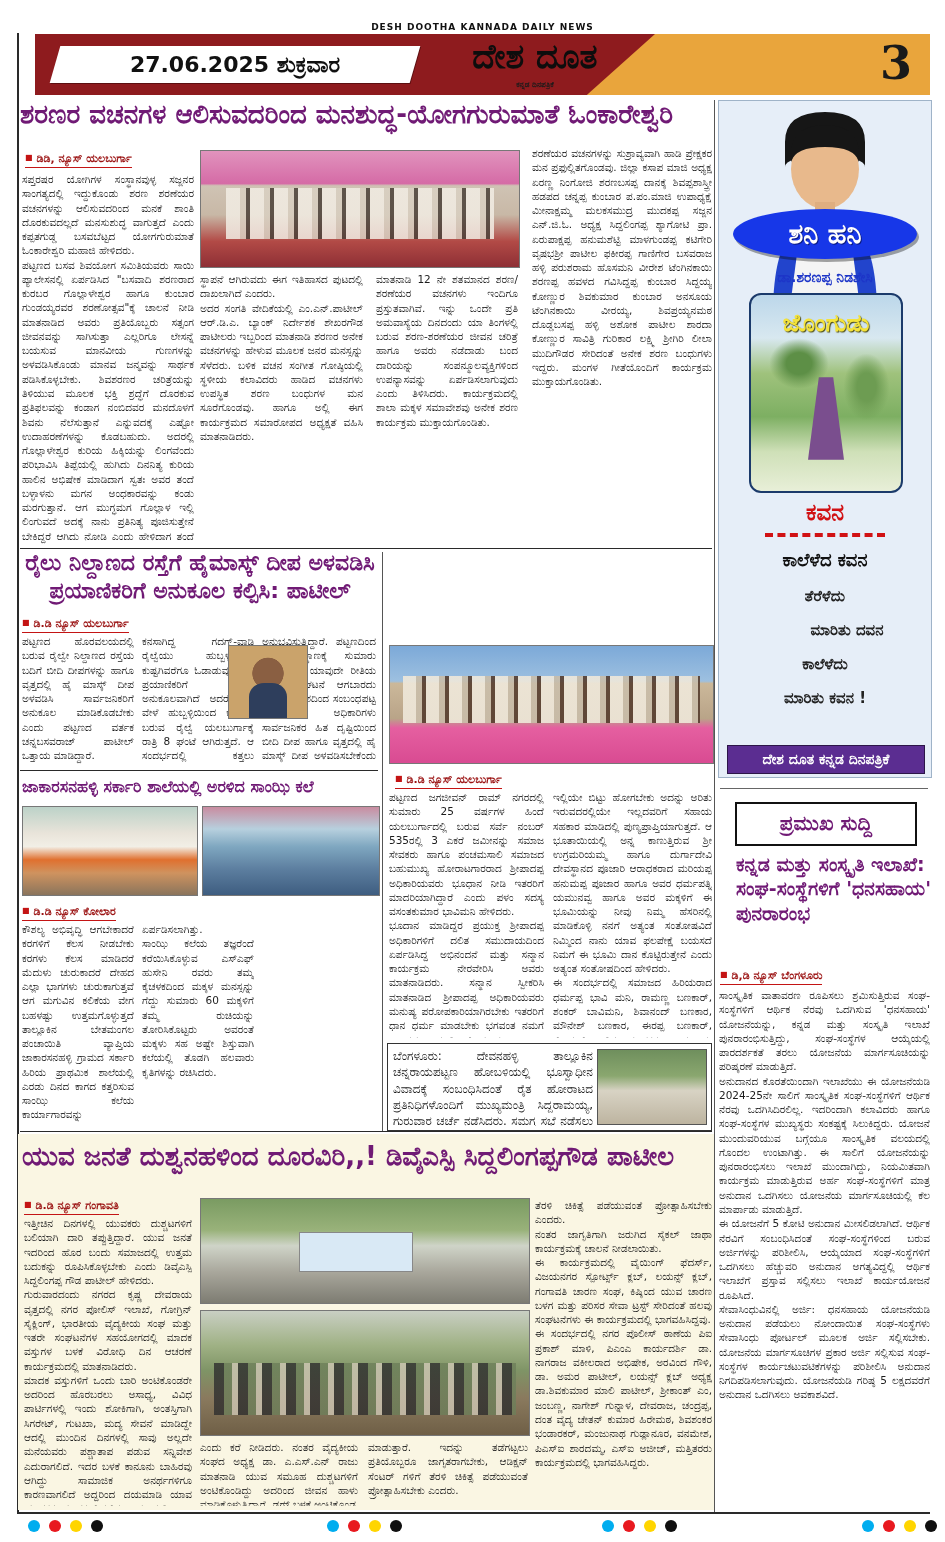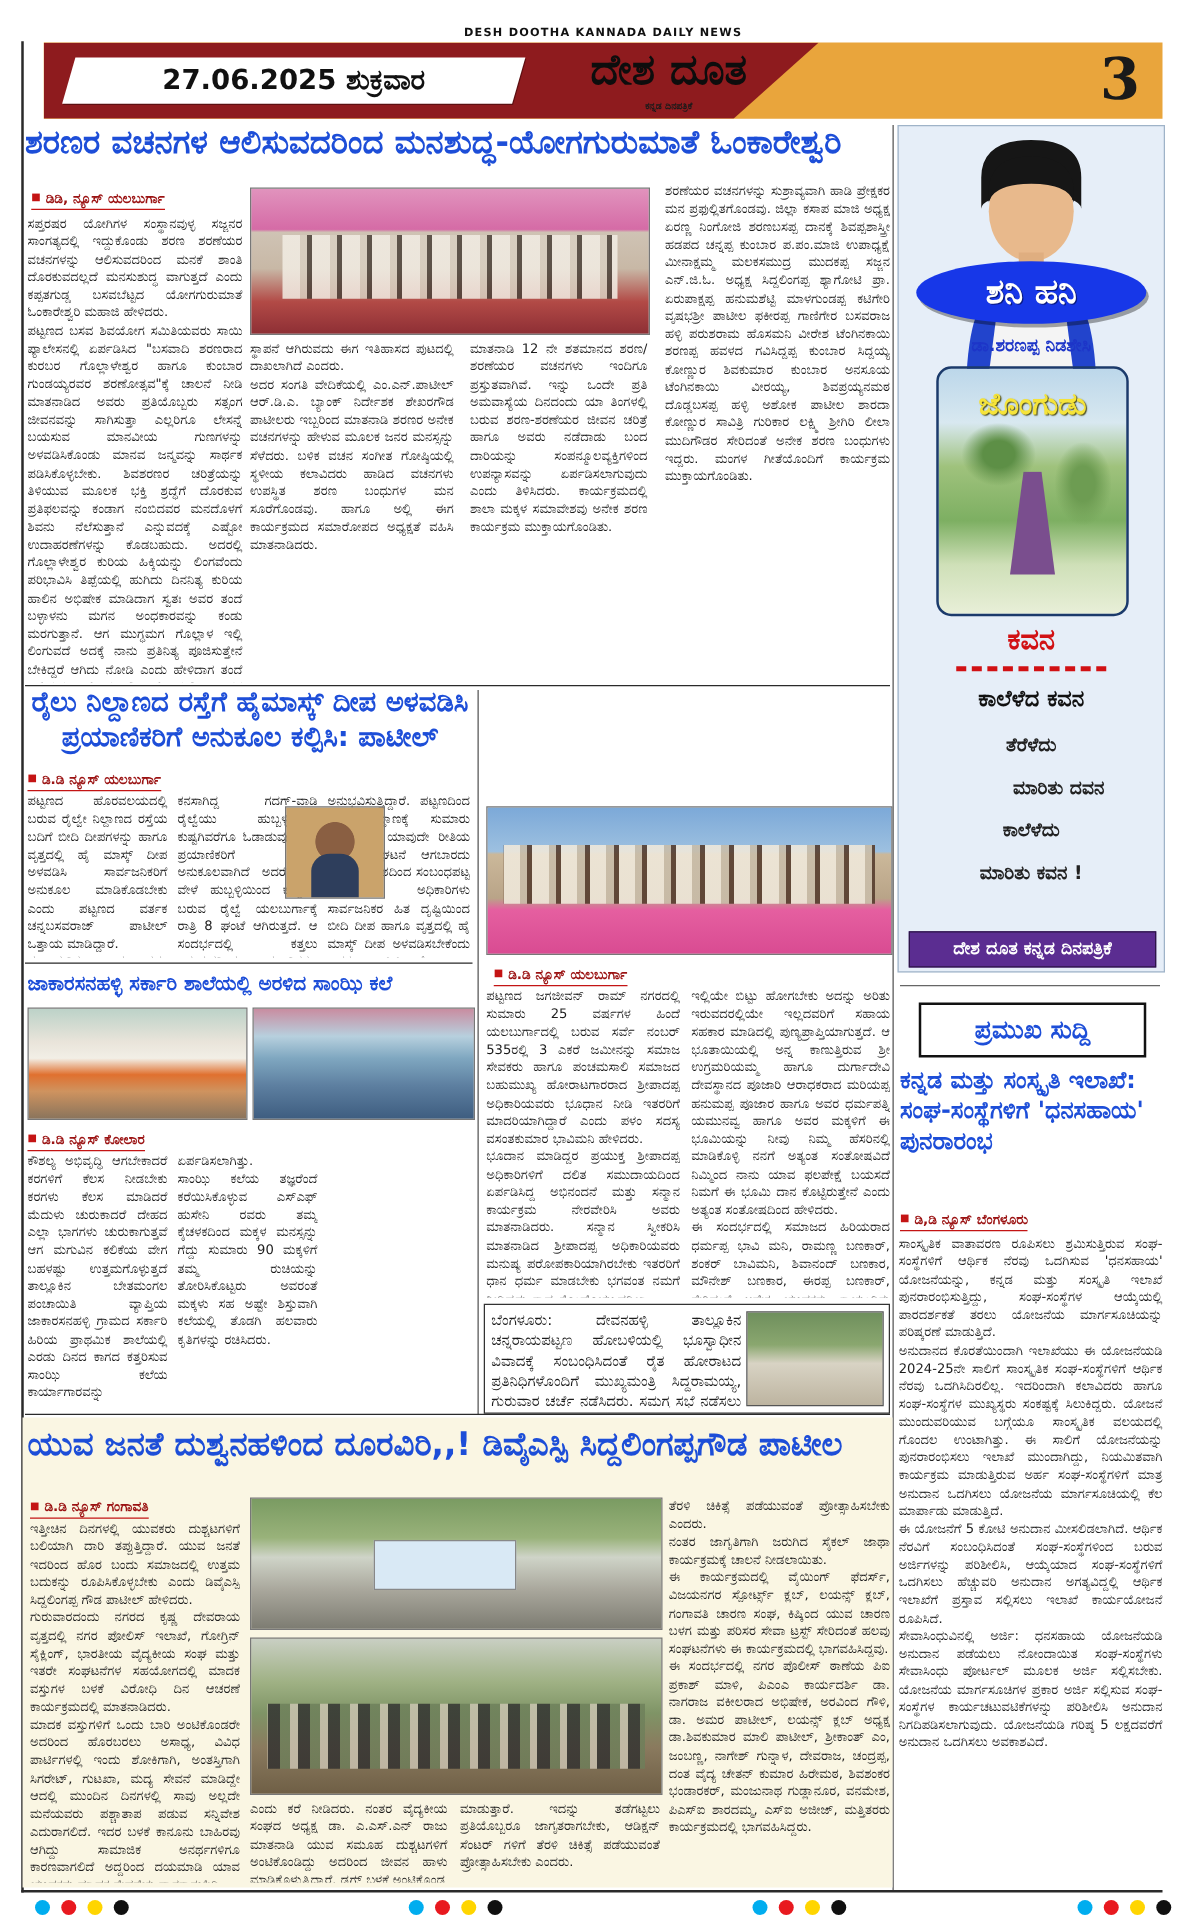--- a/index.html
+++ b/index.html
@@ -1,20 +1,20 @@
 <!DOCTYPE html>
 <html><head>
 <meta charset="utf-8">
 <style>
   html,body{margin:0;padding:0;background:#ffffff;}
   #page{position:relative;width:945px;height:1542px;background:#ffffff;overflow:hidden;
         font-family:"DejaVu Sans","Liberation Sans",sans-serif;color:#1a1a1a;}
   .abs{position:absolute;}
   .jt{font-size:10.5px;line-height:1.36;text-align:justify;overflow:hidden;white-space:pre-line;color:#1c1c1c;word-break:break-word;}
-  .hl{font-weight:bold;color:#1d4ed8;}
+  .hl{font-weight:bold;color:#701a75;}
   .byline{font-size:11px;font-weight:bold;color:#9b1313;border-bottom:1.5px solid #c41414;padding-bottom:2px;display:inline-block;}
   .byline .sq{color:#c41414;font-size:8px;vertical-align:2px;margin-right:4px;}
   .photo{background:#b9aa98;overflow:hidden;border:1px solid #777;}
   .rule{background:#2a2a2a;}
   .dotrow{display:flex;gap:9px;}
   .dot{width:12px;height:12px;border-radius:50%;}
   .d-c{background:#00ADEF;} .d-r{background:#E8191F;} .d-y{background:#FFD500;} .d-k{background:#101010;}
   .center{text-align:center;}
 </style>
 </head>
@@ -93,21 +93,21 @@
   <div class="abs hl" style="left:22px;top:777px;width:356px;font-size:16px;line-height:1.2;">ಜಾಕಾರಸನಹಳ್ಳಿ ಸರ್ಕಾರಿ ಶಾಲೆಯಲ್ಲಿ ಅರಳಿದ ಸಾಂಝಿ ಕಲೆ</div>
   <div class="abs photo" style="left:22px;top:806px;width:174px;height:88px;background:
       linear-gradient(180deg,#bcd2c8 0%,#e9e4da 30%,#f2efe6 45%,#e0702f 60%,#cf935f 75%,#8a745c 100%);"></div>
   <div class="abs photo" style="left:202px;top:806px;width:176px;height:88px;background:
       linear-gradient(180deg,#c98ca0 0%,#b7d0de 25%,#7fa7c0 45%,#5d7fa0 70%,#3e5d80 100%);"></div>
   <div class="abs" style="left:22px;top:900px;">
     <span class="byline"><span class="sq">■</span><span>ಡಿ.ಡಿ ನ್ಯೂಸ್ ಕೋಲಾರ</span></span>
   </div>
   <div class="abs jt" style="left:22px;top:922px;width:112px;height:200px;">ಕೌಶಲ್ಯ ಅಭಿವೃದ್ಧಿ ಆಗಬೇಕಾದರೆ ಕರಗಳಿಗೆ ಕೆಲಸ ನೀಡಬೇಕು ಕರಗಳು ಕೆಲಸ ಮಾಡಿದರೆ ಮೆದುಳು ಚುರುಕಾದರೆ ದೇಹದ ಎಲ್ಲಾ ಭಾಗಗಳು ಚುರುಕಾಗುತ್ತವೆ ಆಗ ಮಗುವಿನ ಕಲಿಕೆಯ ವೇಗ ಬಹಳಷ್ಟು ಉತ್ತಮಗೊಳ್ಳುತ್ತದೆ ತಾಲ್ಲೂಕಿನ ಬೇತಮಂಗಲ ಪಂಚಾಯಿತಿ ವ್ಯಾಪ್ತಿಯ ಜಾಕಾರಸನಹಳ್ಳಿ ಗ್ರಾಮದ ಸರ್ಕಾರಿ ಹಿರಿಯ ಪ್ರಾಥಮಿಕ ಶಾಲೆಯಲ್ಲಿ ಎರಡು ದಿನದ ಕಾಗದ ಕತ್ತರಿಸುವ ಸಾಂಝಿ ಕಲೆಯ ಕಾರ್ಯಾಗಾರವನ್ನು</div>
   <div class="abs jt" style="left:142px;top:922px;width:112px;height:200px;">ಏರ್ಪಡಿಸಲಾಗಿತ್ತು.
-ಸಾಂಝಿ ಕಲೆಯ ತಜ್ಞರೆಂದೆ ಕರೆಯಿಸಿಕೊಳ್ಳುವ ಎಸ್ಎಫ್ ಹುಸೇನಿ ರವರು ತಮ್ಮ ಕೈಚಳಕದಿಂದ ಮಕ್ಕಳ ಮನಸ್ಸನ್ನು ಗೆದ್ದು ಸುಮಾರು 90 ಮಕ್ಕಳಿಗೆ ತಮ್ಮ ರುಚಿಯನ್ನು ತೋರಿಸಿಕೊಟ್ಟರು ಅವರಂತೆ ಮಕ್ಕಳು ಸಹ ಅಷ್ಟೇ ಶಿಸ್ತುವಾಗಿ ಕಲೆಯಲ್ಲಿ ತೊಡಗಿ ಹಲವಾರು ಕೃತಿಗಳನ್ನು ರಚಿಸಿದರು.</div>
+ಸಾಂಝಿ ಕಲೆಯ ತಜ್ಞರೆಂದೆ ಕರೆಯಿಸಿಕೊಳ್ಳುವ ಎಸ್ಎಫ್ ಹುಸೇನಿ ರವರು ತಮ್ಮ ಕೈಚಳಕದಿಂದ ಮಕ್ಕಳ ಮನಸ್ಸನ್ನು ಗೆದ್ದು ಸುಮಾರು 60 ಮಕ್ಕಳಿಗೆ ತಮ್ಮ ರುಚಿಯನ್ನು ತೋರಿಸಿಕೊಟ್ಟರು ಅವರಂತೆ ಮಕ್ಕಳು ಸಹ ಅಷ್ಟೇ ಶಿಸ್ತುವಾಗಿ ಕಲೆಯಲ್ಲಿ ತೊಡಗಿ ಹಲವಾರು ಕೃತಿಗಳನ್ನು ರಚಿಸಿದರು.</div>
 
   <div class="abs" style="left:18px;top:1134px;width:696px;height:376px;background:#FAF6E3;"></div>
   <div class="abs hl" style="left:22px;top:1142px;width:688px;font-size:26px;line-height:1.1;">ಯುವ ಜನತೆ ದುಶ್ವನಹಳಿಂದ ದೂರವಿರಿ,,! ಡಿವೈಎಸ್ಪಿ ಸಿದ್ದಲಿಂಗಪ್ಪಗೌಡ ಪಾಟೀಲ</div>
   <div class="abs" style="left:24px;top:1194px;">
     <span class="byline"><span class="sq">■</span><span>ಡಿ.ಡಿ ನ್ಯೂಸ್ ಗಂಗಾವತಿ</span></span>
   </div>
   <div class="abs jt" style="left:24px;top:1216px;width:168px;height:290px;">ಇತ್ತೀಚಿನ ದಿನಗಳಲ್ಲಿ ಯುವಕರು ದುಶ್ಚಟಗಳಿಗೆ ಬಲಿಯಾಗಿ ದಾರಿ ತಪ್ಪುತ್ತಿದ್ದಾರೆ. ಯುವ ಜನತೆ ಇದರಿಂದ ಹೊರ ಬಂದು ಸಮಾಜದಲ್ಲಿ ಉತ್ತಮ ಬದುಕನ್ನು ರೂಪಿಸಿಕೊಳ್ಳಬೇಕು ಎಂದು ಡಿವೈಎಸ್ಪಿ ಸಿದ್ದಲಿಂಗಪ್ಪ ಗೌಡ ಪಾಟೀಲ್ ಹೇಳಿದರು.
 ಗುರುವಾರದಂದು ನಗರದ ಕೃಷ್ಣ ದೇವರಾಯ ವೃತ್ತದಲ್ಲಿ ನಗರ ಪೋಲಿಸ್ ಇಲಾಖೆ, ಗೋಗ್ರಿನ್ ಸೈಕ್ಲಿಂಗ್, ಭಾರತೀಯ ವೈದ್ಯಕೀಯ ಸಂಘ ಮತ್ತು ಇತರೇ ಸಂಘಟನೆಗಳ ಸಹಯೋಗದಲ್ಲಿ ಮಾದಕ ವಸ್ತುಗಳ ಬಳಕೆ ವಿರೋಧಿ ದಿನ ಆಚರಣೆ ಕಾರ್ಯಕ್ರಮದಲ್ಲಿ ಮಾತನಾಡಿದರು.
 ಮಾದಕ ವಸ್ತುಗಳಿಗೆ ಒಂದು ಬಾರಿ ಅಂಟಿಕೊಂಡರೇ ಅದರಿಂದ ಹೊರಬರಲು ಅಸಾಧ್ಯ, ವಿವಿಧ ಪಾರ್ಟಿಗಳಲ್ಲಿ ಇಂದು ಶೋಕಿಗಾಗಿ, ಅಂತಸ್ತಿಗಾಗಿ ಸಿಗರೇಟ್, ಗುಟಖಾ, ಮದ್ಯ ಸೇವನೆ ಮಾಡಿದ್ದೇ ಆದಲ್ಲಿ ಮುಂದಿನ ದಿನಗಳಲ್ಲಿ ಸಾವು ಅಲ್ಲದೇ ಮನೆಯವರು ಪಶ್ಚಾತಾಪ ಪಡುವ ಸನ್ನಿವೇಶ ಎದುರಾಗಲಿದೆ. ಇದರ ಬಳಕೆ ಕಾನೂನು ಬಾಹಿರವು ಆಗಿದ್ದು ಸಾಮಾಜಿಕ ಅನರ್ಥಗಳಿಗೂ ಕಾರಣವಾಗಲಿದೆ ಅದ್ದರಿಂದ ದಯಮಾಡಿ ಯಾವ ಯುವಕರು ಮಾದಕ ಸೇವನೆಯ ದಾಸರಾಗಬೇಡಿ</div>
   <div class="abs photo" style="left:200px;top:1198px;width:328px;height:104px;background:
@@ -160,21 +160,21 @@
     <div class="abs center" style="left:0;top:588px;width:212px;font-size:15px;font-weight:bold;color:#222;">ಮಾರಿತು ಕವನ !</div>
     <div class="abs" style="left:8px;top:644px;width:196px;height:27px;background:#5B2D91;border:1.5px solid #2c1548;">
       <div class="center" style="font-size:14px;font-weight:bold;color:#ffffff;line-height:26px;">ದೇಶ ದೂತ ಕನ್ನಡ ದಿನಪತ್ರಿಕೆ</div>
     </div>
   </div>
   <div class="abs" style="left:720px;top:788px;width:208px;height:1px;background:#666;"></div>
 
   <div class="abs" style="left:735px;top:802px;width:178px;height:40px;border:2px solid #111;background:#fff;">
     <div class="center hl" style="font-size:20px;line-height:38px;">ಪ್ರಮುಖ ಸುದ್ದಿ</div>
   </div>
-  <div class="abs hl" style="left:720px;top:852px;width:210px;font-size:19px;line-height:1.28;">ಕನ್ನಡ ಮತ್ತು ಸಂಸ್ಕೃತಿ ಇಲಾಖೆ: ಸಂಘ-ಸಂಸ್ಥೆಗಳಿಗೆ 'ಧನಸಹಾಯ' ಪುನರಾರಂಭ</div>
+  <div class="abs hl" style="left:736px;top:852px;width:210px;font-size:19px;line-height:1.28;">ಕನ್ನಡ ಮತ್ತು ಸಂಸ್ಕೃತಿ ಇಲಾಖೆ: ಸಂಘ-ಸಂಸ್ಥೆಗಳಿಗೆ 'ಧನಸಹಾಯ' ಪುನರಾರಂಭ</div>
   <div class="abs" style="left:720px;top:964px;">
     <span class="byline"><span class="sq">■</span><span>ಡಿ,ಡಿ ನ್ಯೂಸ್ ಬೆಂಗಳೂರು</span></span>
   </div>
   <div class="abs jt" style="left:719px;top:988px;width:211px;height:520px;">ಸಾಂಸ್ಕೃತಿಕ ವಾತಾವರಣ ರೂಪಿಸಲು ಶ್ರಮಿಸುತ್ತಿರುವ ಸಂಘ-ಸಂಸ್ಥೆಗಳಿಗೆ ಆರ್ಥಿಕ ನೆರವು ಒದಗಿಸುವ 'ಧನಸಹಾಯ' ಯೋಜನೆಯನ್ನು, ಕನ್ನಡ ಮತ್ತು ಸಂಸ್ಕೃತಿ ಇಲಾಖೆ ಪುನರಾರಂಭಿಸುತ್ತಿದ್ದು, ಸಂಘ-ಸಂಸ್ಥೆಗಳ ಆಯ್ಕೆಯಲ್ಲಿ ಪಾರದರ್ಶಕತೆ ತರಲು ಯೋಜನೆಯ ಮಾರ್ಗಸೂಚಿಯನ್ನು ಪರಿಷ್ಕರಣೆ ಮಾಡುತ್ತಿದೆ.
 ಅನುದಾನದ ಕೊರತೆಯಿಂದಾಗಿ ಇಲಾಖೆಯು ಈ ಯೋಜನೆಯಡಿ 2024-25ನೇ ಸಾಲಿಗೆ ಸಾಂಸ್ಕೃತಿಕ ಸಂಘ-ಸಂಸ್ಥೆಗಳಿಗೆ ಆರ್ಥಿಕ ನೆರವು ಒದಗಿಸಿದಿರಲಿಲ್ಲ. ಇದರಿಂದಾಗಿ ಕಲಾವಿದರು ಹಾಗೂ ಸಂಘ-ಸಂಸ್ಥೆಗಳ ಮುಖ್ಯಸ್ಥರು ಸಂಕಷ್ಟಕ್ಕೆ ಸಿಲುಕಿದ್ದರು. ಯೋಜನೆ ಮುಂದುವರಿಯುವ ಬಗ್ಗೆಯೂ ಸಾಂಸ್ಕೃತಿಕ ವಲಯದಲ್ಲಿ ಗೊಂದಲ ಉಂಟಾಗಿತ್ತು. ಈ ಸಾಲಿಗೆ ಯೋಜನೆಯನ್ನು ಪುನರಾರಂಭಿಸಲು ಇಲಾಖೆ ಮುಂದಾಗಿದ್ದು, ನಿಯಮಿತವಾಗಿ ಕಾರ್ಯಕ್ರಮ ಮಾಡುತ್ತಿರುವ ಅರ್ಹ ಸಂಘ-ಸಂಸ್ಥೆಗಳಿಗೆ ಮಾತ್ರ ಅನುದಾನ ಒದಗಿಸಲು ಯೋಜನೆಯ ಮಾರ್ಗಸೂಚಿಯಲ್ಲಿ ಕೆಲ ಮಾರ್ಪಾಡು ಮಾಡುತ್ತಿದೆ.
 ಈ ಯೋಜನೆಗೆ 5 ಕೋಟಿ ಅನುದಾನ ಮೀಸಲಿಡಲಾಗಿದೆ. ಆರ್ಥಿಕ ನೆರವಿಗೆ ಸಂಬಂಧಿಸಿದಂತೆ ಸಂಘ-ಸಂಸ್ಥೆಗಳಿಂದ ಬರುವ ಅರ್ಜಿಗಳನ್ನು ಪರಿಶೀಲಿಸಿ, ಆಯ್ಕೆಯಾದ ಸಂಘ-ಸಂಸ್ಥೆಗಳಿಗೆ ಒದಗಿಸಲು ಹೆಚ್ಚುವರಿ ಅನುದಾನ ಅಗತ್ಯವಿದ್ದಲ್ಲಿ ಆರ್ಥಿಕ ಇಲಾಖೆಗೆ ಪ್ರಸ್ತಾವ ಸಲ್ಲಿಸಲು ಇಲಾಖೆ ಕಾರ್ಯಯೋಜನೆ ರೂಪಿಸಿದೆ.
 ಸೇವಾಸಿಂಧುವಿನಲ್ಲಿ ಅರ್ಜಿ: ಧನಸಹಾಯ ಯೋಜನೆಯಡಿ ಅನುದಾನ ಪಡೆಯಲು ನೋಂದಾಯಿತ ಸಂಘ-ಸಂಸ್ಥೆಗಳು ಸೇವಾಸಿಂಧು ಪೋರ್ಟಲ್ ಮೂಲಕ ಅರ್ಜಿ ಸಲ್ಲಿಸಬೇಕು. ಯೋಜನೆಯ ಮಾರ್ಗಸೂಚಿಗಳ ಪ್ರಕಾರ ಅರ್ಜಿ ಸಲ್ಲಿಸುವ ಸಂಘ-ಸಂಸ್ಥೆಗಳ ಕಾರ್ಯಚಟುವಟಿಕೆಗಳನ್ನು ಪರಿಶೀಲಿಸಿ ಅನುದಾನ ನಿಗದಿಪಡಿಸಲಾಗುವುದು. ಯೋಜನೆಯಡಿ ಗರಿಷ್ಠ 5 ಲಕ್ಷದವರೆಗೆ ಅನುದಾನ ಒದಗಿಸಲು ಅವಕಾಶವಿದೆ.</div>
 
   <div class="abs dotrow" style="left:28px;top:1520px;">
     <span class="dot d-c"></span>

